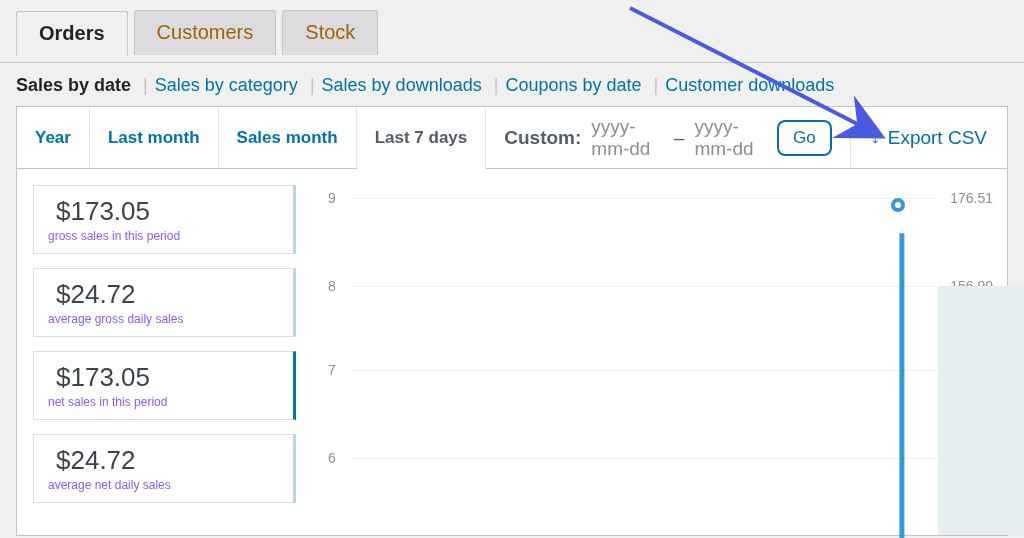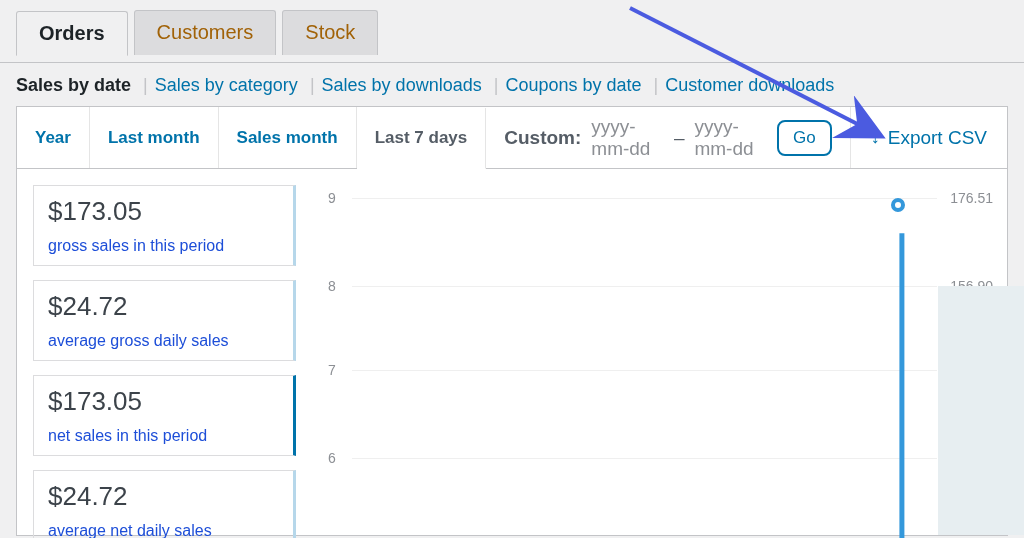--- a/index.html
+++ b/index.html
@@ -120,22 +120,22 @@
     display: flex;
     flex-direction: column;
     gap: 14px;
   }
   .stat {
     border: 1px solid #dcdcde;
     border-right: 3px solid #b6d7ea;
     padding: 10px 14px;
   }
   .stat.current { border-right: 3px solid #0073aa; }
-  .stat .amt { font-size: 26px; color: #3c434a; }
-  .stat .desc { font-size: 16px; color: #1d4ed8; margin-top: 10px; }
+  .stat .amt { font-size: 26px; color: #3c434a; margin-left: 8px; }
+  .stat .desc { font-size: 12px; color: #8b5cf6; margin-top: 2px; }
   .chart-col {
     flex: 1;
     position: relative;
     padding: 20px 70px 20px 40px;
   }
   .ytick-l {
     position: absolute;
     left: 16px;
     font-size: 14px;
     color: #8c8f94;

